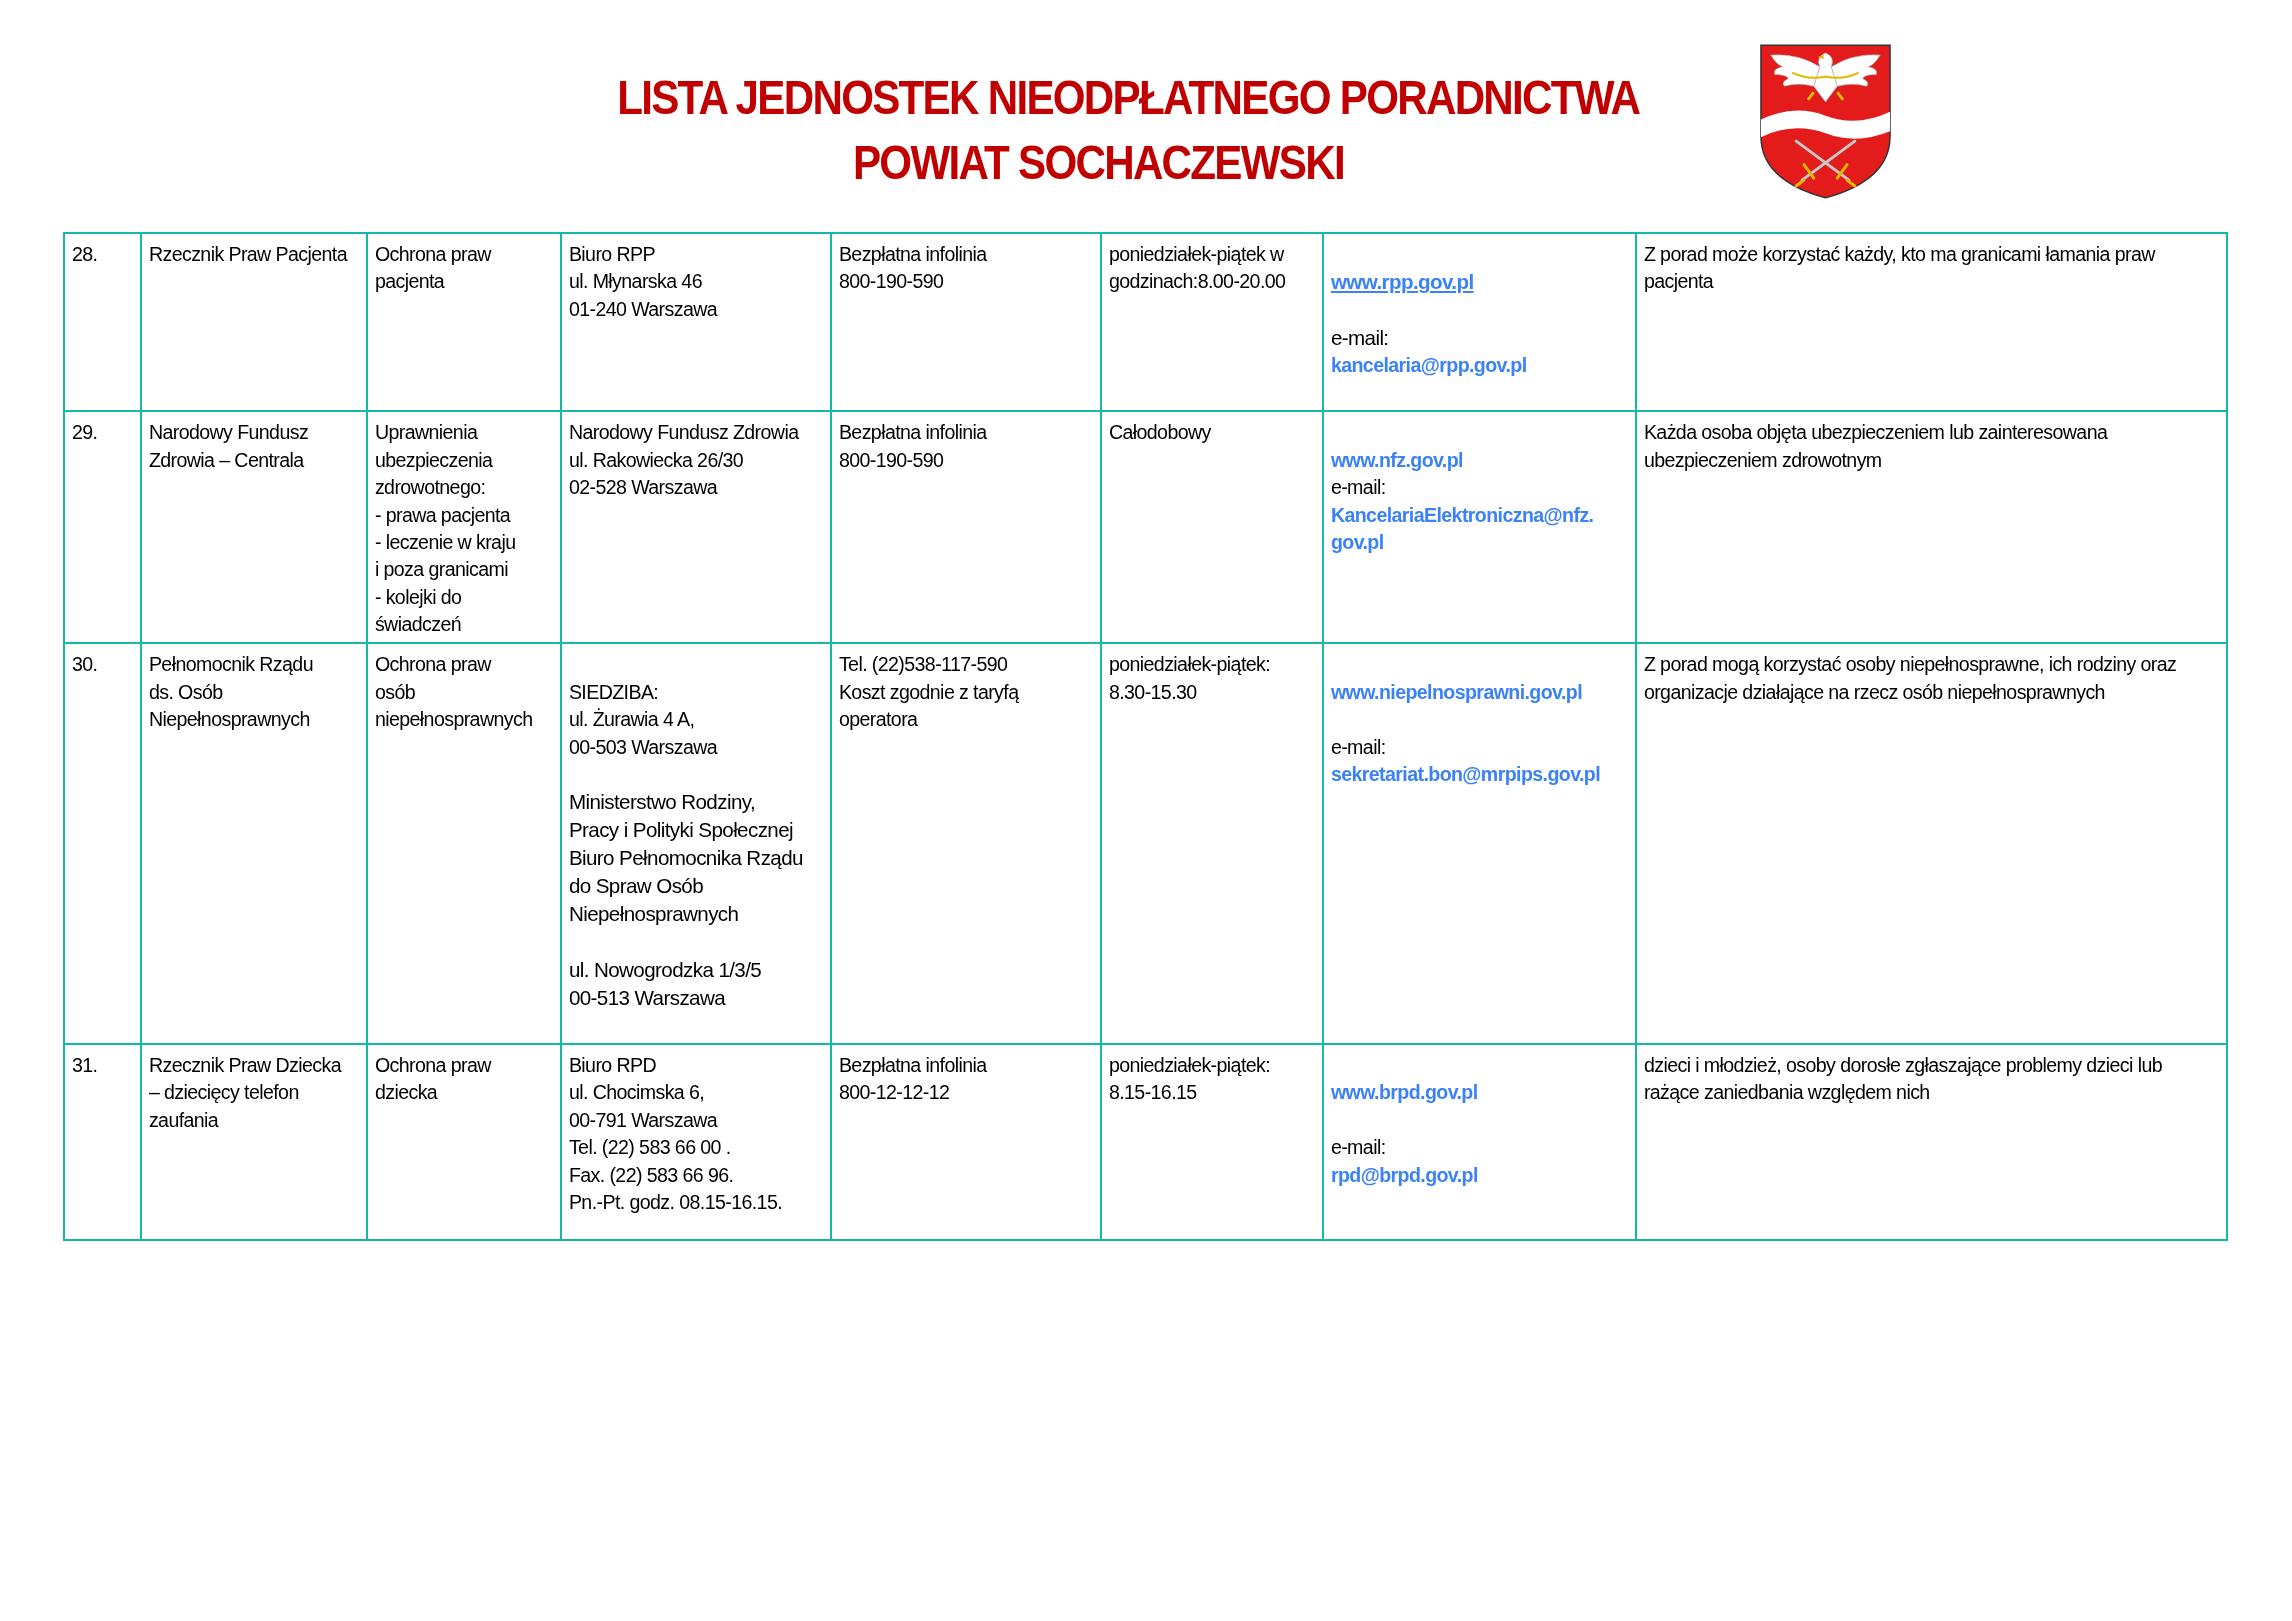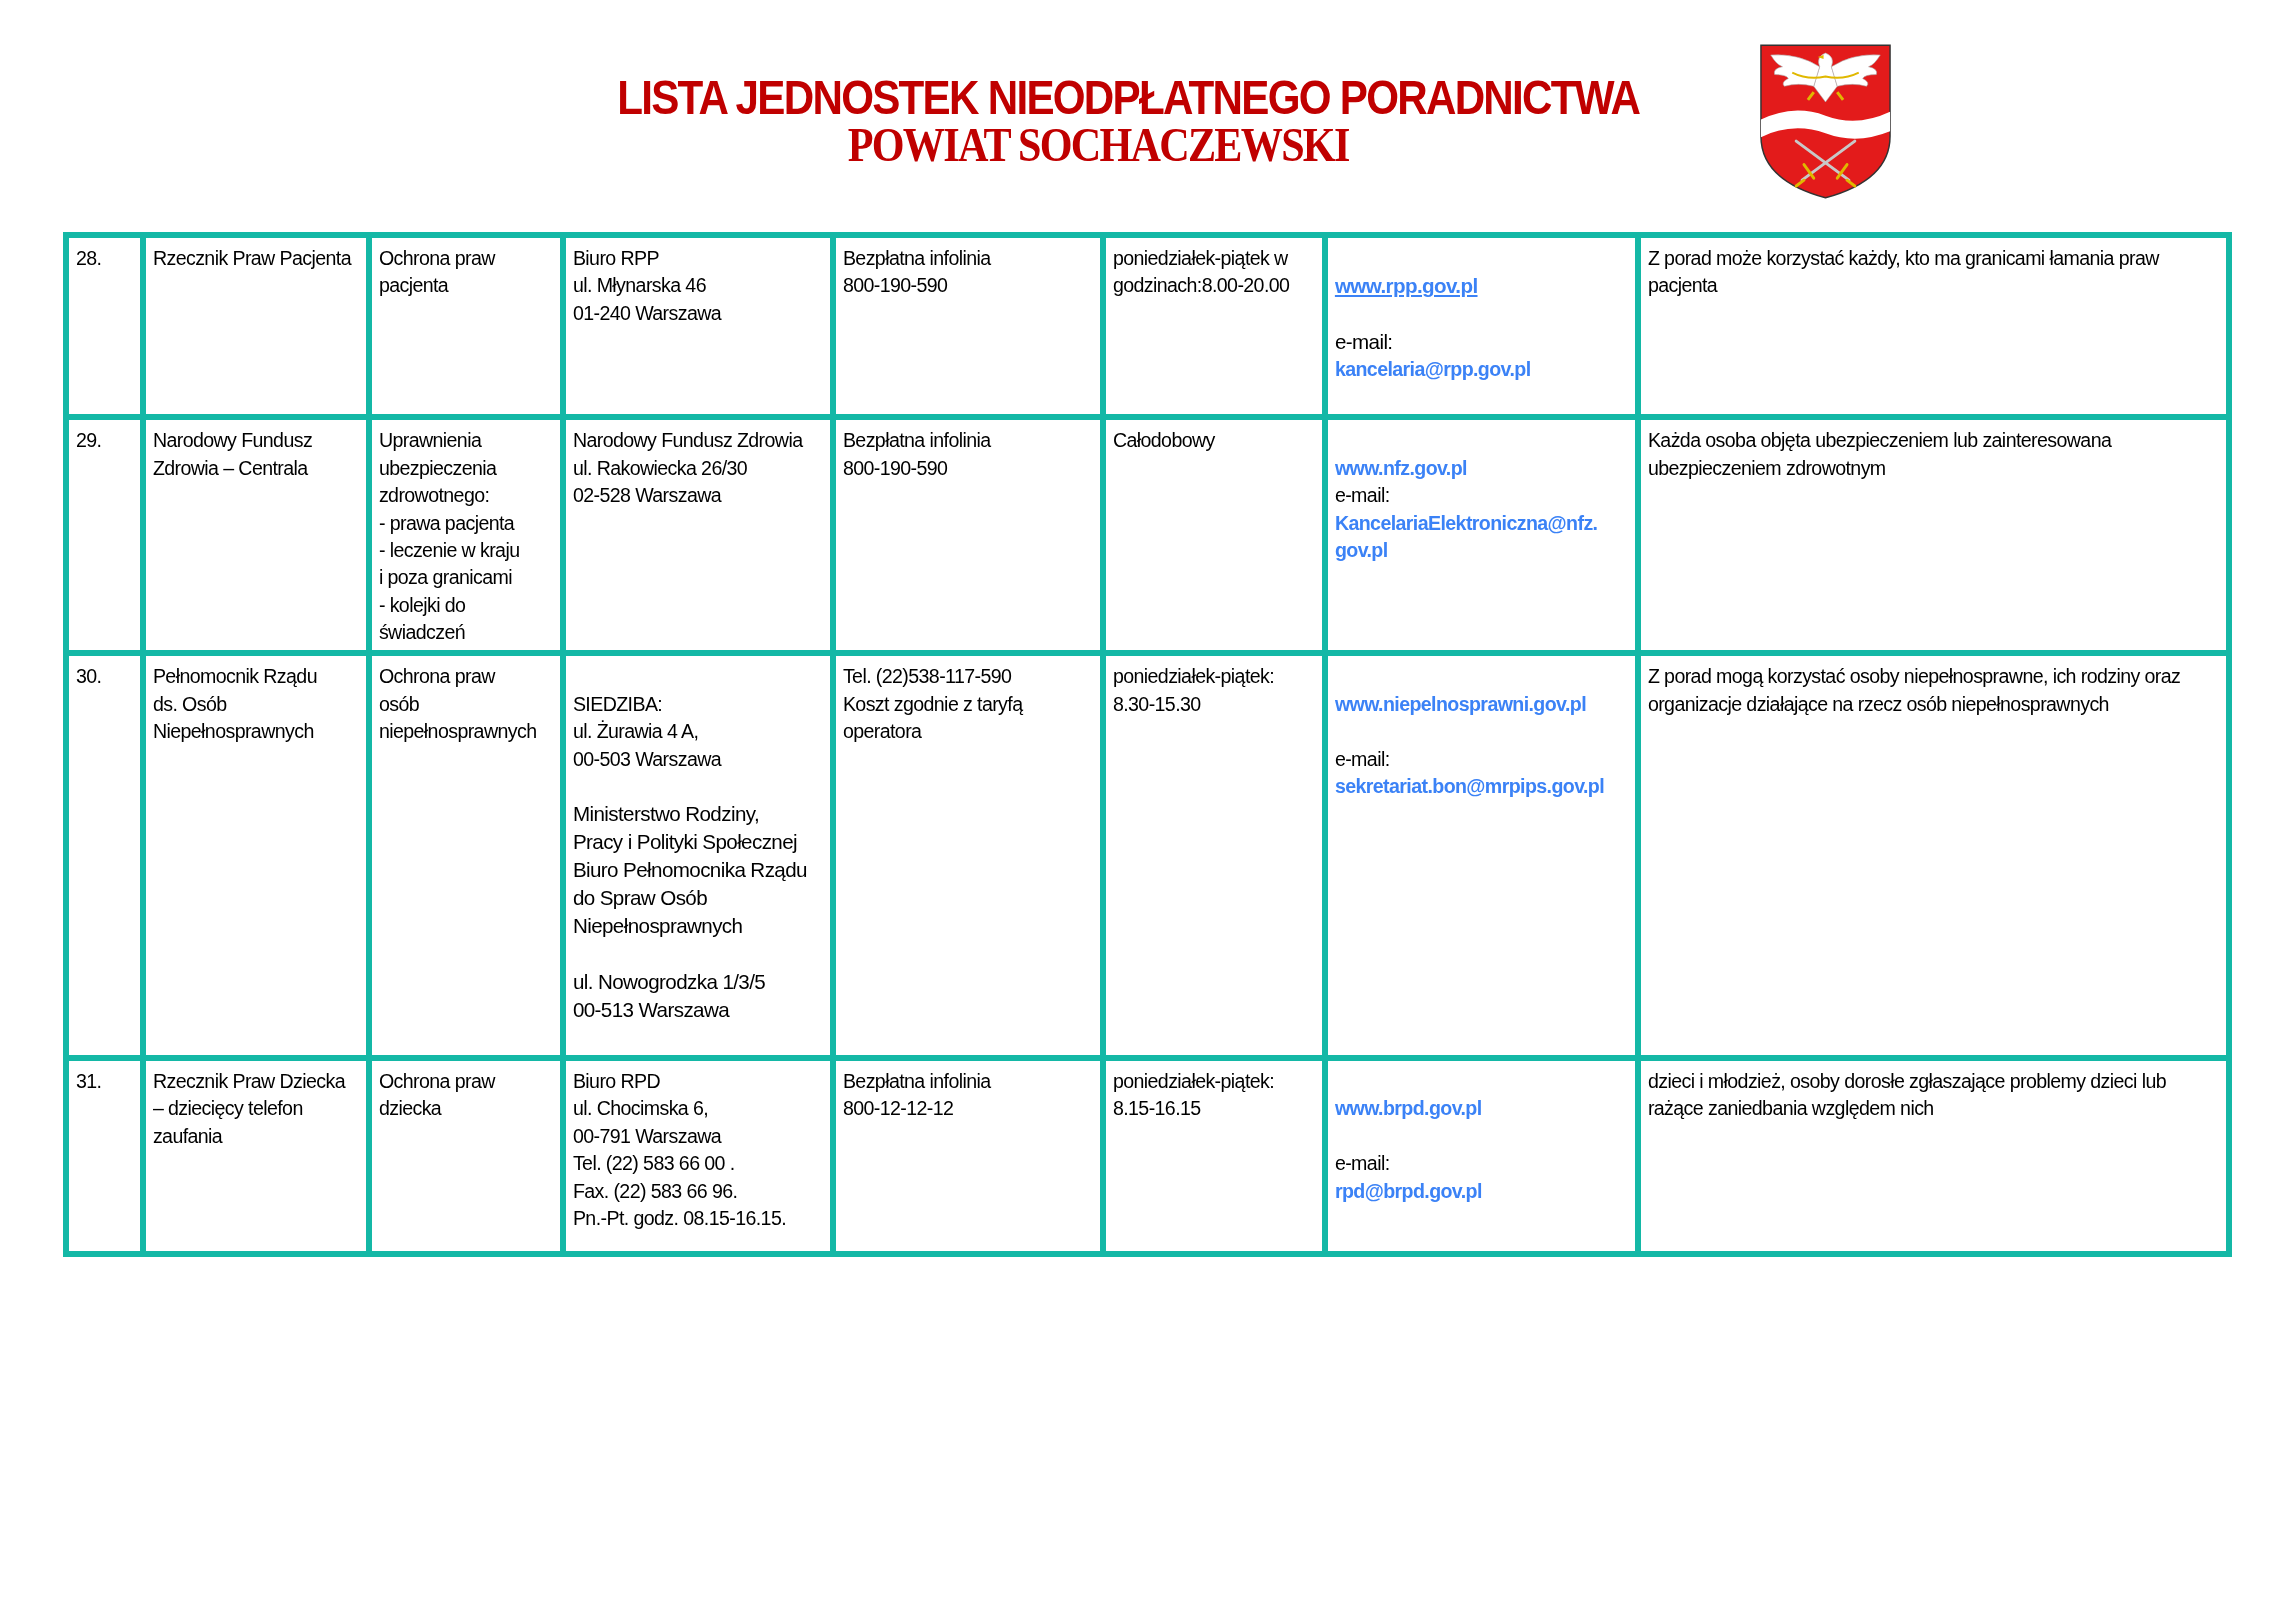--- a/index.html
+++ b/index.html
@@ -2,26 +2,26 @@
 <html><head>
 <meta charset="utf-8">
 <style>
   html, body { margin: 0; padding: 0; background: #ffffff; }
   body { width: 2293px; height: 1621px; position: relative; overflow: hidden;
          font-family: "Liberation Sans", sans-serif; color: #000; }
   .title { position: absolute; left: 0; width: 2196px; text-align: center;
            color: #c00000; font-weight: bold; font-family: "Liberation Sans Narrow", "Liberation Sans", sans-serif;
            letter-spacing: -2px; }
   .title.l1 { top: 69px; font-size: 49px; line-height: 57px; margin-left: 30px; }
-  .title.l2 { top: 116px; font-size: 49px; line-height: 57px; font-family: Liberation Serif, serif; }
+  .title.l2 { top: 134px; font-size: 49px; line-height: 57px; }
   .title span { display: inline-block; transform: scaleX(0.86); transform-origin: center; }
   .crest { position: absolute; left: 1759px; top: 43px; width: 133px; height: 157px; }
   table.list { position: absolute; left: 63px; top: 232px; border-collapse: collapse;
                table-layout: fixed; width: 2163px; }
-  table.list td { border: 6px solid #14b8a6; vertical-align: top; padding: 6.9px 6.9px 3.9px 6.9px;
+  table.list td { border: 2px solid #14b8a6; vertical-align: top; padding: 6.9px 6.9px 3.9px 6.9px;
                   font-size: 19.6px; line-height: 27.4px; white-space: pre-line; overflow: hidden;
                   letter-spacing: -0.6px; }
   .num { font-size: 21.6px; }
   .link { color: #3b82f6; font-weight: bold; }
   .link.ul { text-decoration: underline; }
   .big { font-size: 20.6px; line-height: 28px; }
   .blk { display: block; }
   .gap { display: block; height: 27.4px; }
 </style>
 </head>

